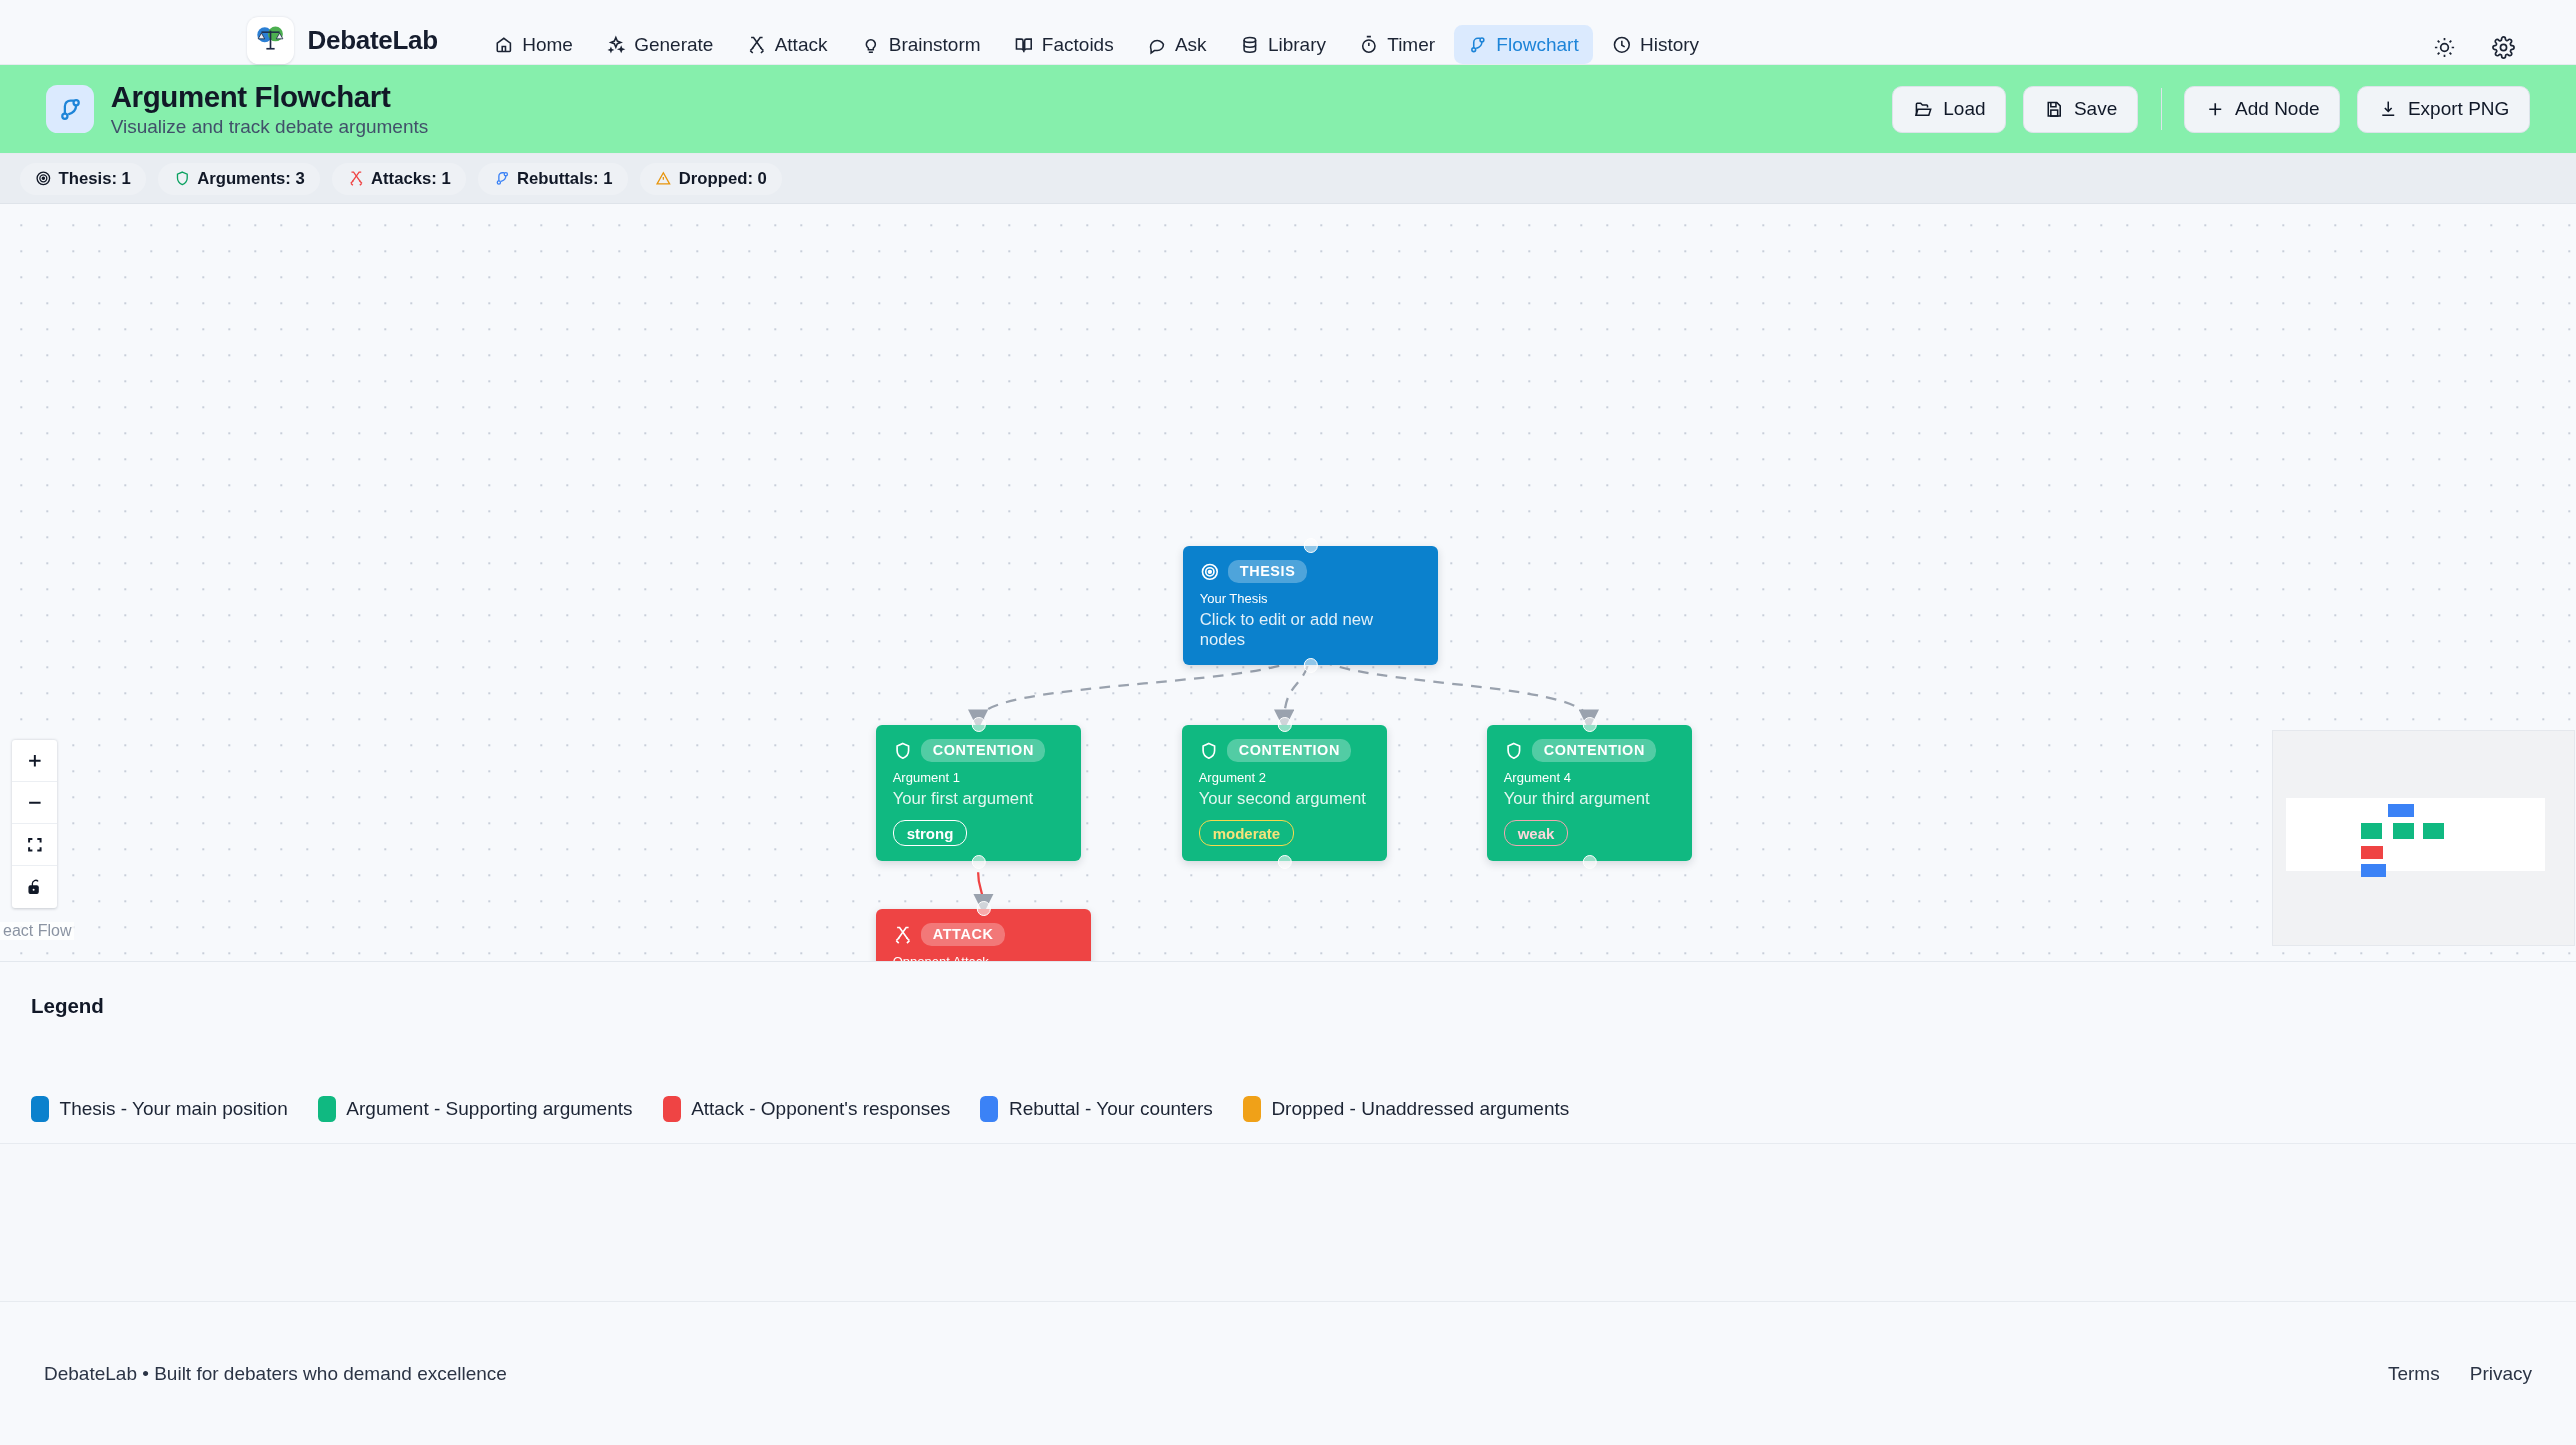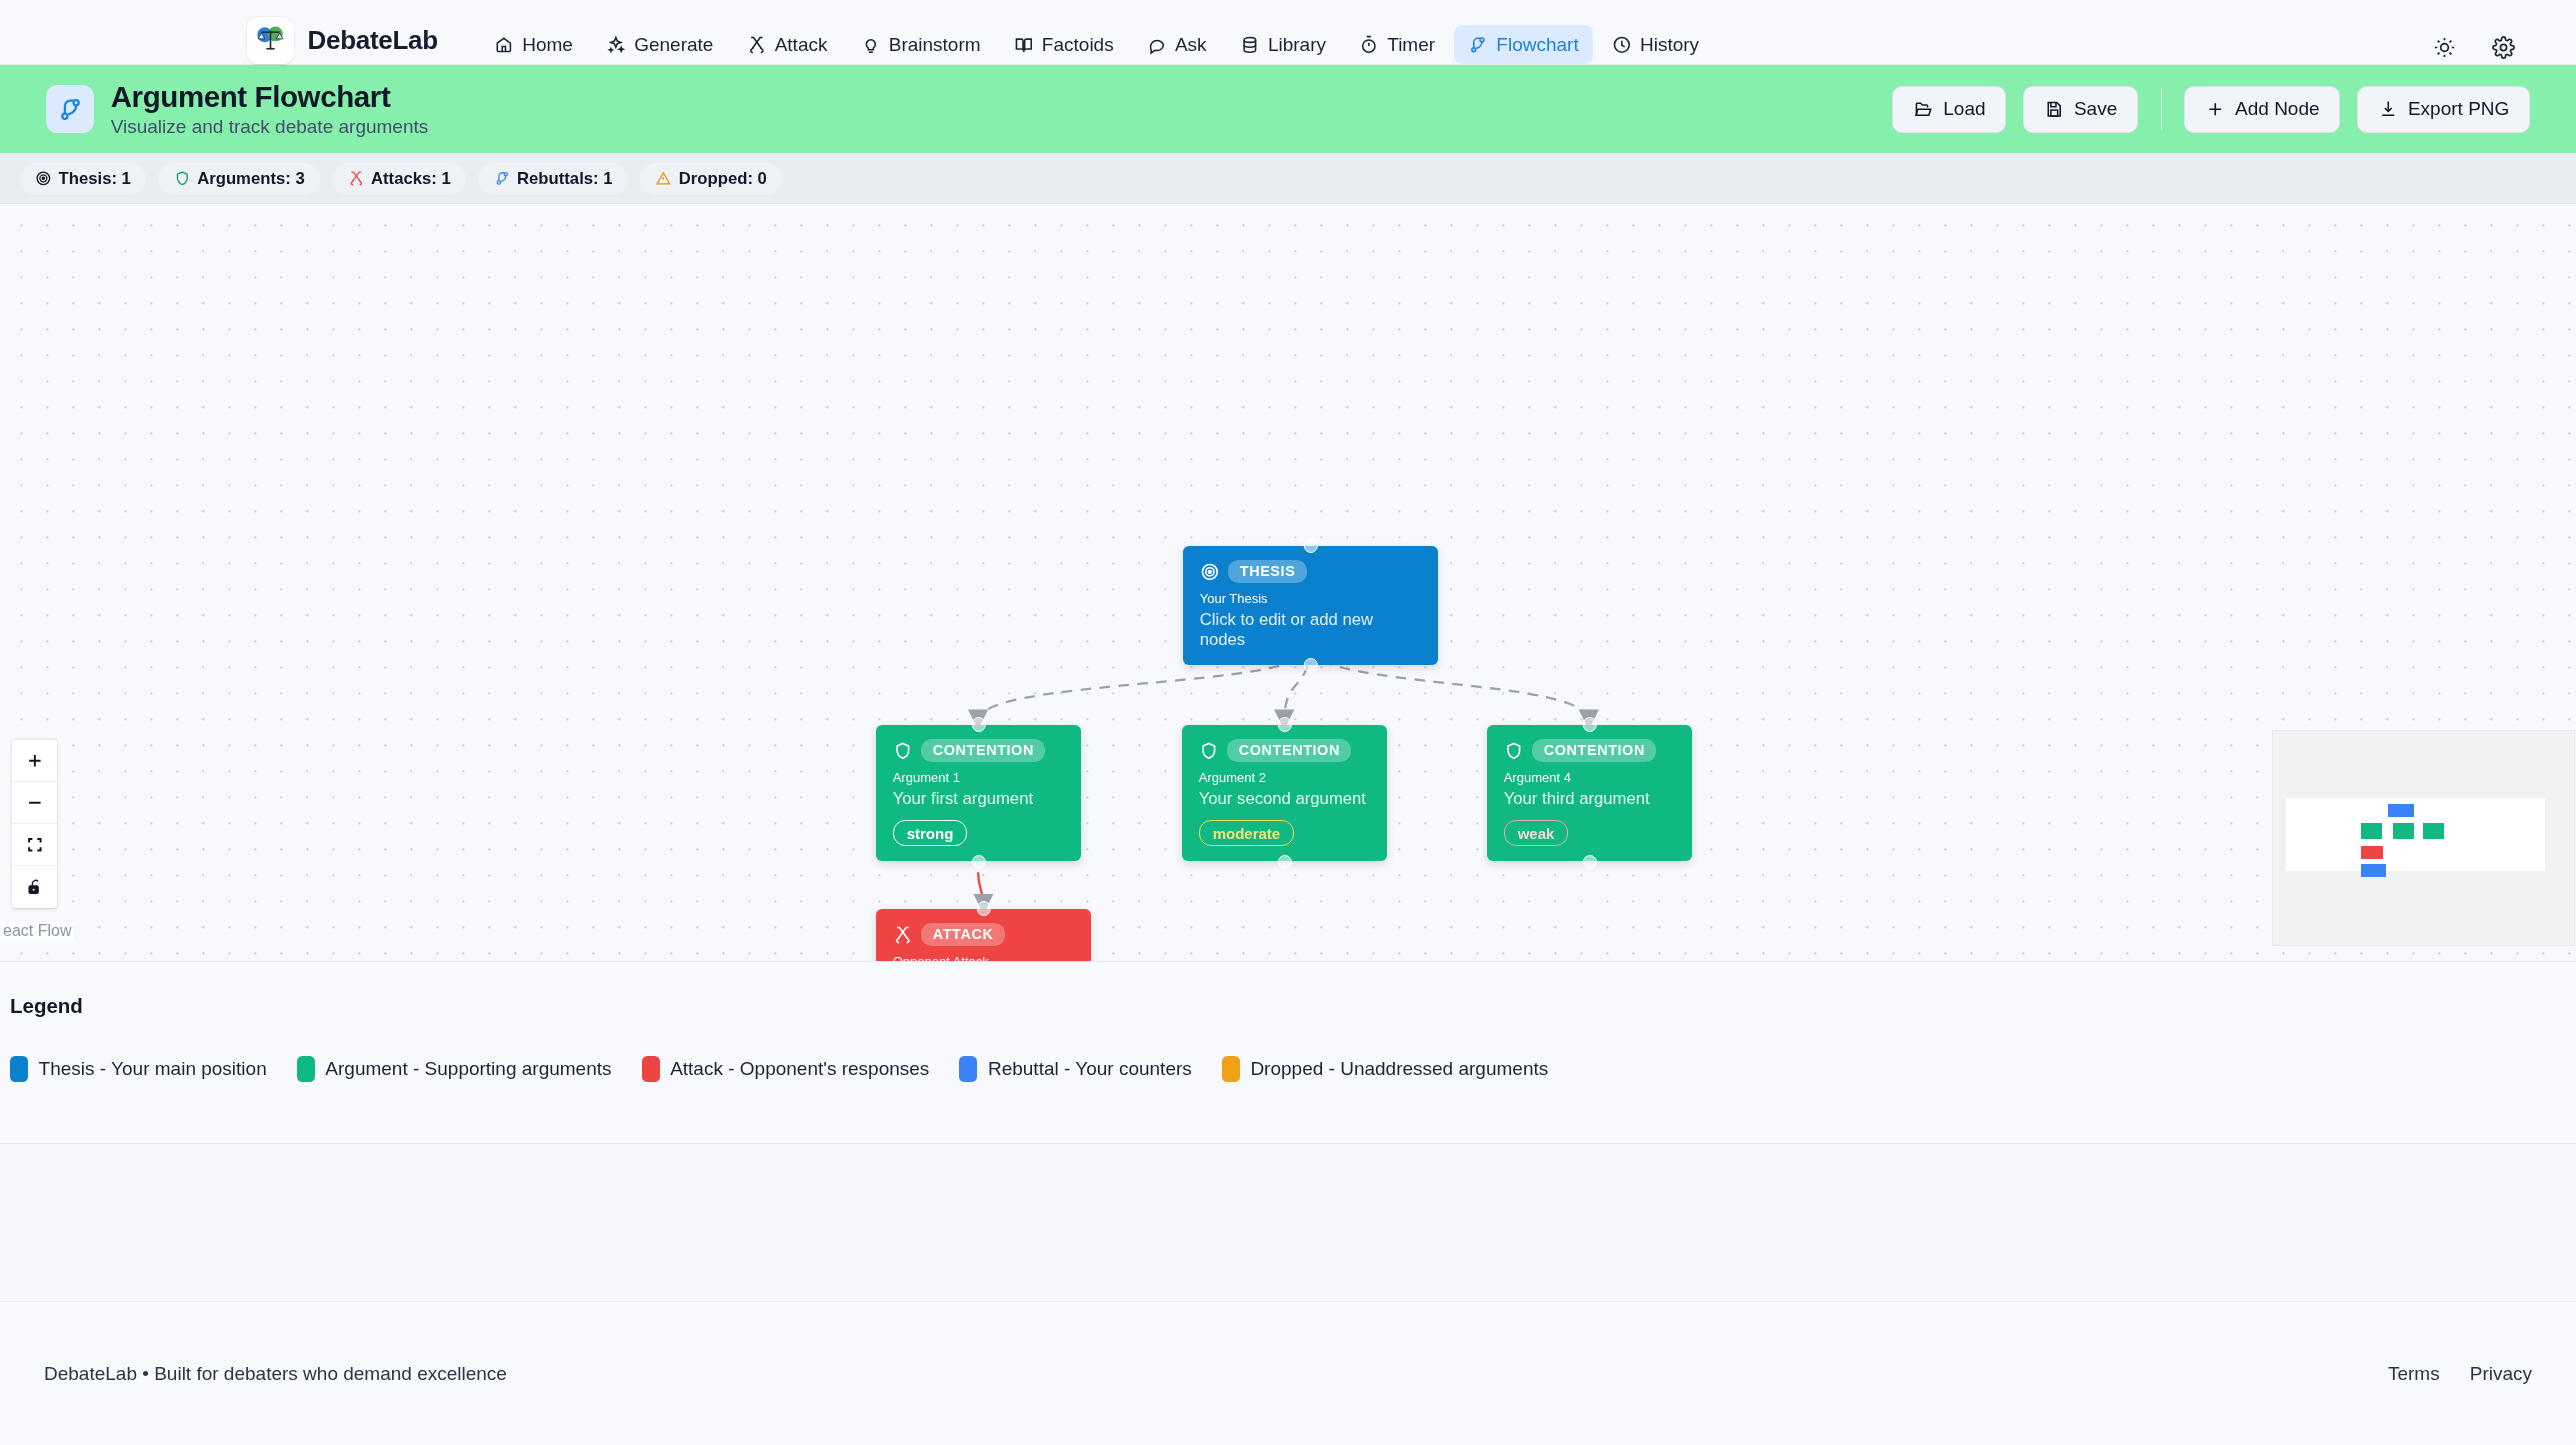--- a/index.html
+++ b/index.html
@@ -116,24 +116,24 @@
   .attribution { position: absolute; left: 0px; bottom: 21px; font-size: 16px; color: #8b94a3; background: rgba(255,255,255,.75); padding: 0 3px; }
 
   .minimap {
     position: absolute; right: 1.5px; bottom: 15px; width: 303px; height: 216px;
     background: #f1f2f4; border: 0.8px solid #e5e8ed;
   }
   .mm-view { position: absolute; background: #fff; }
   .mm-node { position: absolute; }
 
   
-  .legend { height: 182px; background: #f7f9fc; border-bottom: 0.8px solid #e7ebf0; padding: 32px 10px 0; }
+  .legend { height: 182px; background: #f7f9fc; border-bottom: 0.8px solid #e7ebf0; padding: 32px 31px 0; }
   .legend-title { font-size: 20.5px; font-weight: 700; color: #111827; }
   .legend-items { display: flex; align-items: center; gap: 30px; margin-top: 38px; }
-  .legend-item { display: flex; align-items: center; gap: 10.6px; font-size: 19px; color: #1c2434; white-space: nowrap; }
+  .legend-item { display: flex; align-items: center; gap: 10.6px; font-size: 19px; color: #1c2434; white-space: nowrap; margin-top: 40px; }
   .swatch { width: 18px; height: 26px; border-radius: 5.3px; flex: none; }
 
   
   .footer {
     position: absolute; left: 0; right: 0; bottom: 0; height: 144px;
     background: #f7f9fc; border-top: 0.8px solid #e7ebf0;
     display: flex; align-items: center; padding: 0 44px;
   }
   .footer-text { font-size: 19px; color: #2b3445; }
   .footer-links { margin-left: auto; display: flex; gap: 30px; }

